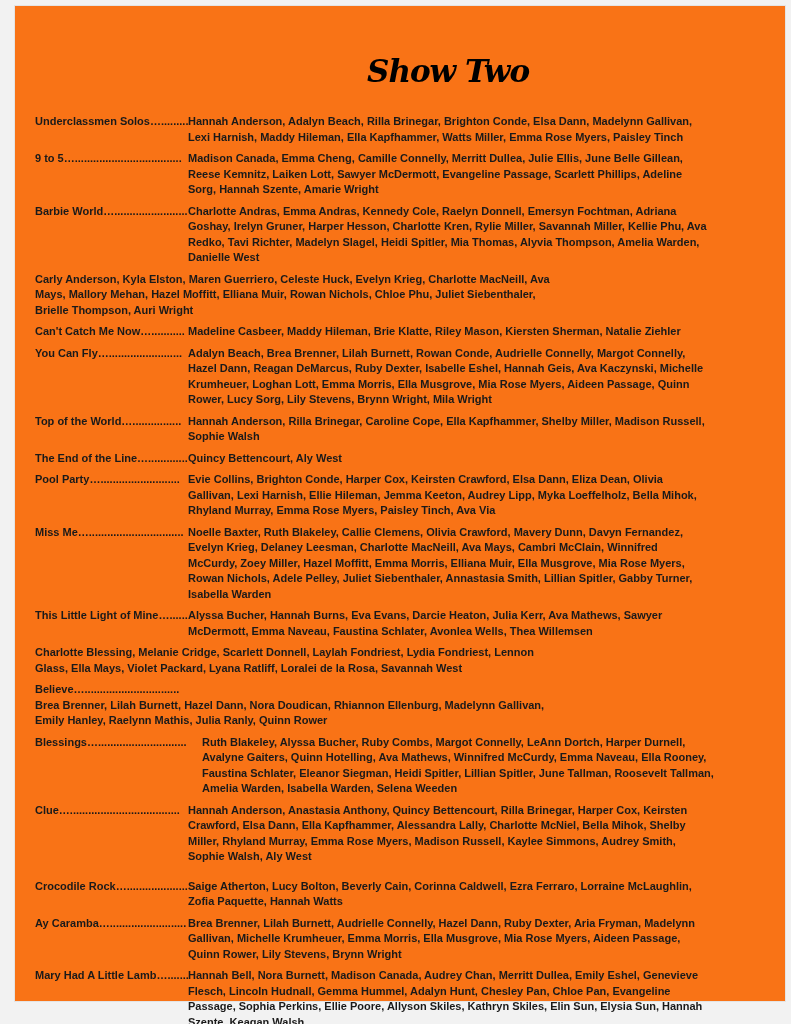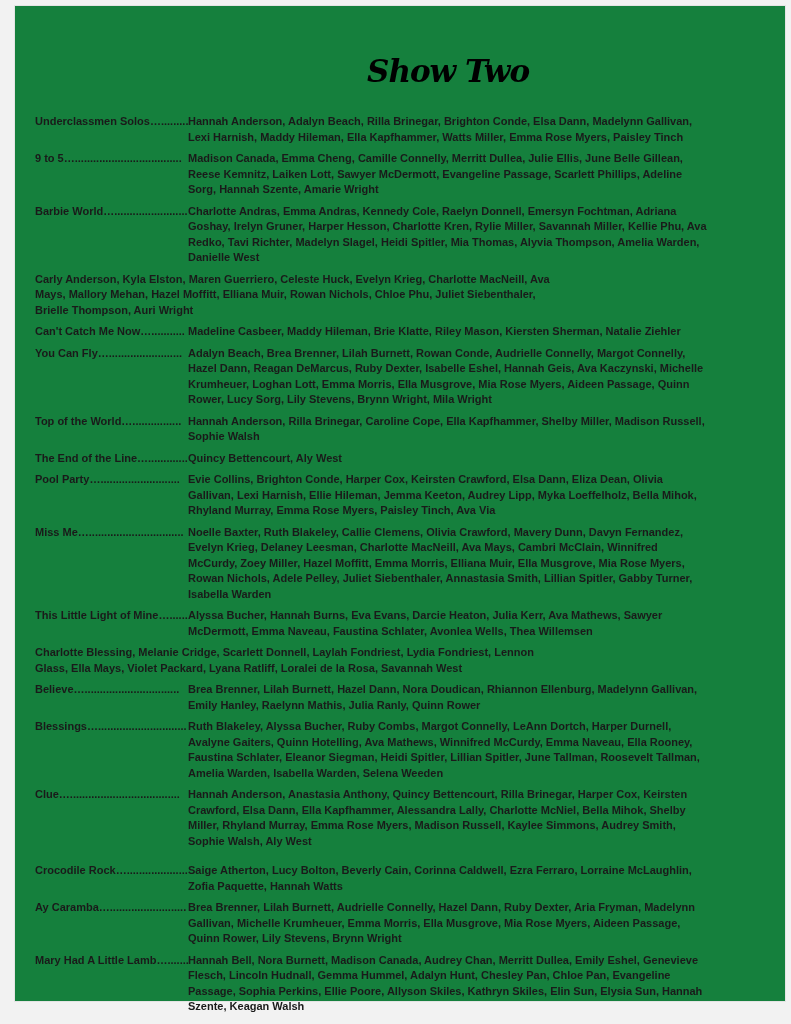--- a/index.html
+++ b/index.html
@@ -8,21 +8,21 @@
       background: #f2f2f2;
       position: relative;
       overflow: hidden;
       font-family: "Liberation Sans", sans-serif;
       color: #1a1a1a;
     }
     .page {
       position: absolute;
       left: 14px; top: 5px;
       width: 772px; height: 997px;
-      background: #15803d;
+      background: #f97316;
       border: 1px solid #e4e4e4;
       box-sizing: border-box;
     }
     .title {
       position: absolute;
       left: 352px; top: 46px;
       font-family: "DejaVu Serif", serif;
       font-style: italic;
       font-weight: bold;
       font-size: 31px;
@@ -99,25 +99,25 @@
         <div class="song">Miss Me…...............................</div>
         <div class="cast">Noelle Baxter, Ruth Blakeley, Callie Clemens, Olivia Crawford, Mavery Dunn, Davyn Fernandez, Evelyn Krieg, Delaney Leesman, Charlotte MacNeill, Ava Mays, Cambri McClain, Winnifred McCurdy, Zoey Miller, Hazel Moffitt, Emma Morris, Elliana Muir, Ella Musgrove, Mia Rose Myers, Rowan Nichols, Adele Pelley, Juliet Siebenthaler, Annastasia Smith, Lillian Spitler, Gabby Turner, Isabella Warden</div>
       </div>
       <div class="row">
         <div class="song">This Little Light of Mine….......</div>
         <div class="cast">Alyssa Bucher, Hannah Burns, Eva Evans, Darcie Heaton, Julia Kerr, Ava Mathews, Sawyer McDermott, Emma Naveau, Faustina Schlater, Avonlea Wells, Thea Willemsen</div>
       </div>
       <div class="row" style="margin-top: 2px;">
         <div class="cast">Charlotte Blessing, Melanie Cridge, Scarlett Donnell, Laylah Fondriest, Lydia Fondriest, Lennon Glass, Ella Mays, Violet Packard, Lyana Ratliff, Loralei de la Rosa, Savannah West</div>
       </div>
-      <div class="row" style="margin-top: 5px;">
+      <div class="row" style="margin-top: 5px; flex-direction: column;">
         <div class="song">Believe…...............................</div>
         <div class="cast">Brea Brenner, Lilah Burnett, Hazel Dann, Nora Doudican, Rhiannon Ellenburg, Madelynn Gallivan, Emily Hanley, Raelynn Mathis, Julia Ranly, Quinn Rower</div>
       </div>
-      <div class="row" style="margin-top: 4px;">
+      <div class="row" style="margin-top: 4px; gap: 14px;">
         <div class="song">Blessings….............................</div>
         <div class="cast">Ruth Blakeley, Alyssa Bucher, Ruby Combs, Margot Connelly, LeAnn Dortch, Harper Durnell, Avalyne Gaiters, Quinn Hotelling, Ava Mathews, Winnifred McCurdy, Emma Naveau, Ella Rooney, Faustina Schlater, Eleanor Siegman, Heidi Spitler, Lillian Spitler, June Tallman, Roosevelt Tallman, Amelia Warden, Isabella Warden, Selena Weeden</div>
       </div>
       <div class="row">
         <div class="song">Clue…....................................</div>
         <div class="cast">Hannah Anderson, Anastasia Anthony, Quincy Bettencourt, Rilla Brinegar, Harper Cox, Keirsten Crawford, Elsa Dann, Ella Kapfhammer, Alessandra Lally, Charlotte McNiel, Bella Mihok, Shelby Miller, Rhyland Murray, Emma Rose Myers, Madison Russell, Kaylee Simmons, Audrey Smith, Sophie Walsh, Aly West</div>
       </div>
       <div class="row" style="margin-top: 14px;">
         <div class="song">Crocodile Rock…....................</div>
         <div class="cast">Saige Atherton, Lucy Bolton, Beverly Cain, Corinna Caldwell, Ezra Ferraro, Lorraine McLaughlin, Zofia Paquette, Hannah Watts</div>

